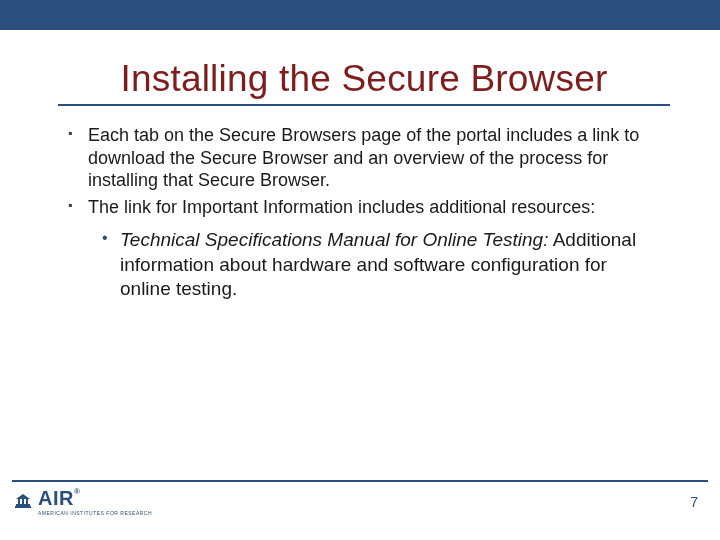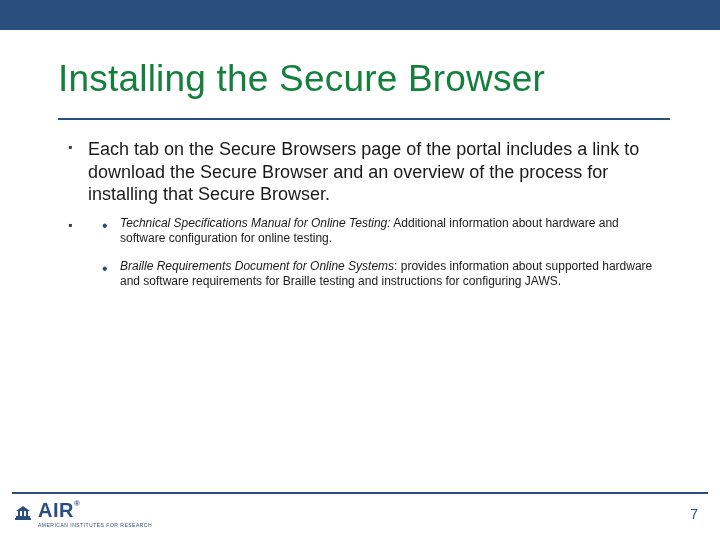--- a/index.html
+++ b/index.html
@@ -21,23 +21,24 @@
   .top-bar {
     height: 30px;
     background: #2a4f7e;
   }
   .content {
     padding: 28px 50px 0 58px;
   }
   .title {
     font-size: 37px;
     font-weight: 400;
-    color: #15803d;
-    margin: 0 0 18px 0;
+    color: #7f1d1d;
+    margin: 0 0 4px 0;
     letter-spacing: 0.2px;
+    text-align: center;
   }
   .title-rule {
     border: none;
     border-top: 2px solid #2a4f7e;
     margin: 0 0 18px 0;
   }
   ul.level1 {
     list-style: none;
     margin: 8px;
     padding: 0;
@@ -59,39 +60,39 @@
     font-size: 12px;
   }
   ul.level2 {
     list-style: none;
     margin: 10px 0 0 0;
     padding: 0 0 0 14px;
   }
   ul.level2 > li {
     position: relative;
     padding-left: 18px;
-    font-size: 12px;
+    font-size: 19px;
     line-height: 1.3;
     margin-bottom: 12px;
   }
   ul.level2 > li::before {
     content: "\2022";
     position: absolute;
     left: 0;
     top: 0;
     color: #2a4f7e;
     font-size: 16px;
   }
   .sub-title {
     font-style: italic;
   }
   .footer {
     position: absolute;
     left: 0;
-    bottom: 4px;
+    bottom: 16px;
     width: 720px;
     box-sizing: border-box;
   }
   .footer-rule {
     border-top: 2px solid #2a4f7e;
     margin: 0 12px 0 12px;
   }
   .footer-inner {
     display: flex;
     align-items: center;
@@ -144,27 +145,25 @@
 
   <div class="content">
     <h1 class="title">Installing the Secure Browser</h1>
     <hr class="title-rule">
 
     <ul class="level1">
       <li>
         <span>Each tab on the Secure Browsers page of the portal includes a link to download the Secure Browser and an overview of the process for installing that Secure Browser.</span>
       </li>
       <li>
+        <span>The link for Important Information includes additional resources:</span>
 
         <ul class="level2">
           <li>
             <span class="sub-title">Technical Specifications Manual for Online Testing:</span><span> Additional information about hardware and software configuration for online testing.</span>
-          </li>
-          <li>
-            <span class="sub-title">Braille Requirements Document for Online Systems</span><span>: provides information about supported hardware and software requirements for Braille testing and instructions for configuring JAWS.</span>
           </li>
         </ul>
       </li>
     </ul>
   </div>
 
   <div class="footer">
     <div class="footer-rule"></div>
     <div class="footer-inner">
       <div class="logo">

